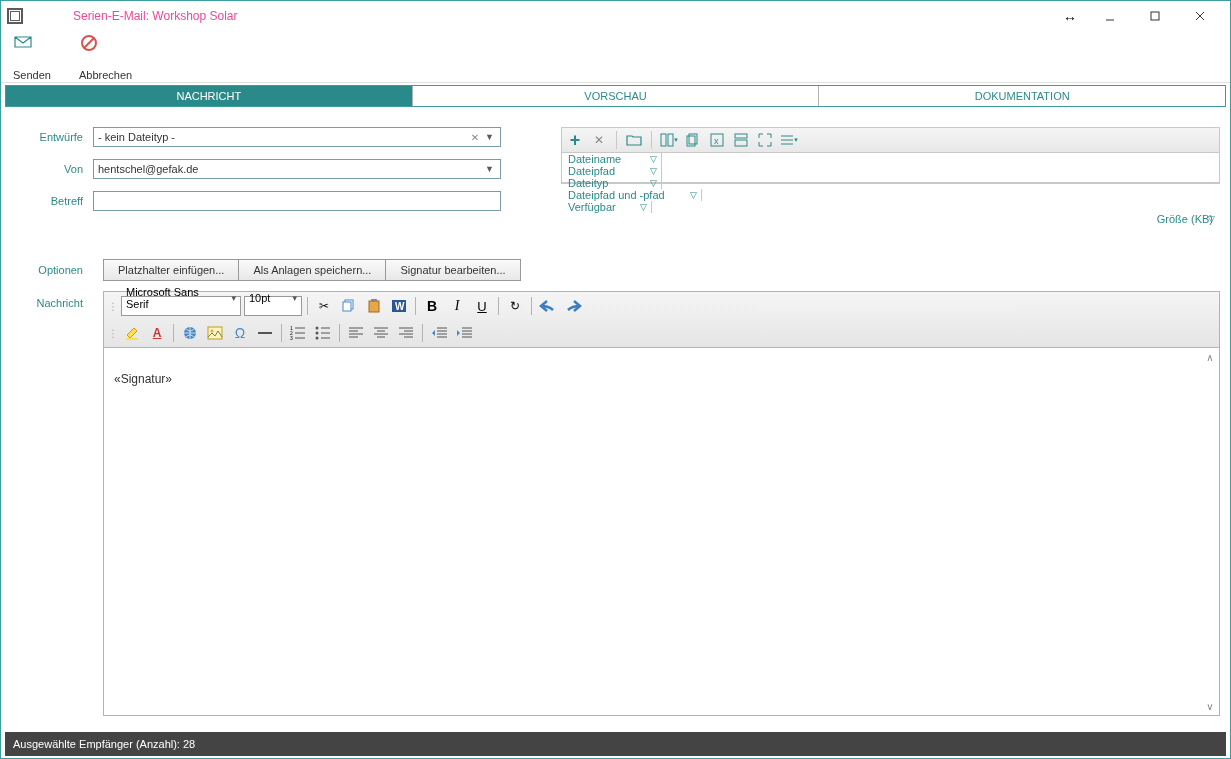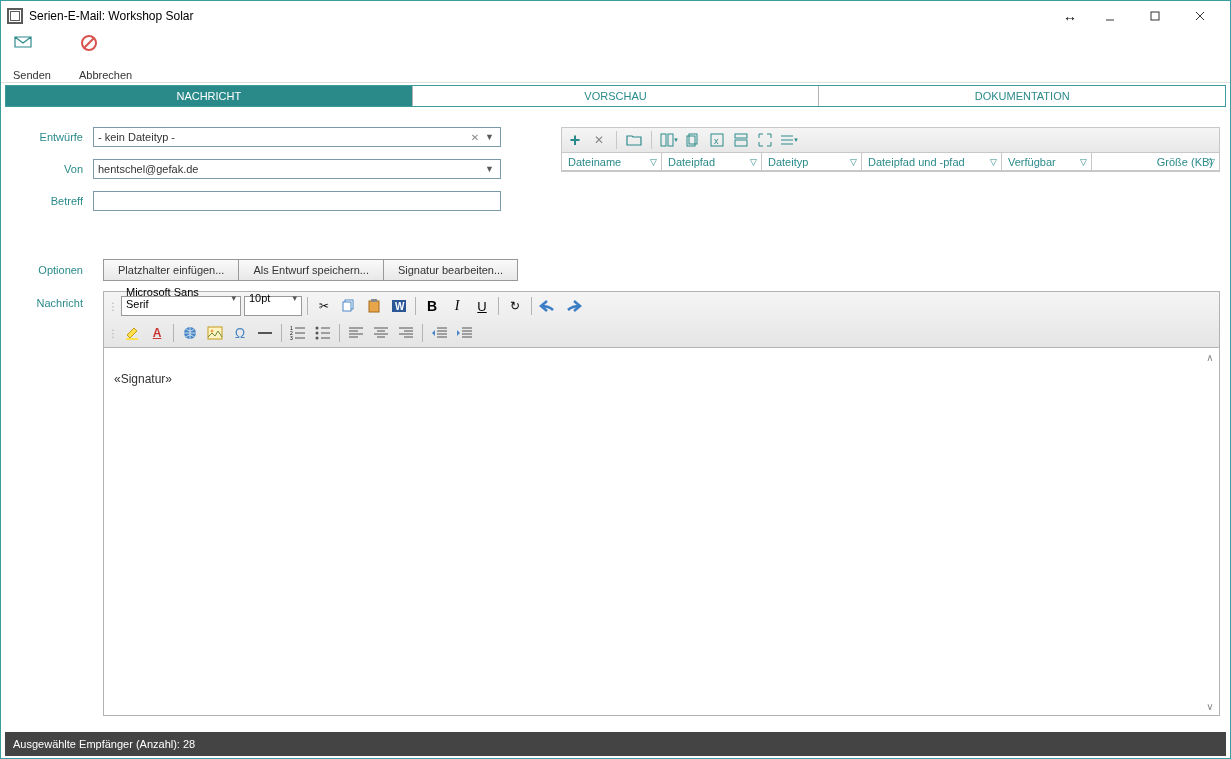--- a/index.html
+++ b/index.html
@@ -1,21 +1,21 @@
 <!DOCTYPE html>
 <html><head>
 <meta charset="utf-8">
 <style>
 * { box-sizing: border-box; margin: 0; padding: 0; font-family: 'Segoe UI', Tahoma, sans-serif; }
 body { background: #fff; font-size: 12px; overflow: hidden; }
 .window { width: 1231px; height: 759px; border: 1px solid #3a9e9e; display: flex; flex-direction: column; background: #fff; }
 .titlebar { height: 30px; display: flex; align-items: center; padding: 0 8px 0 6px; background: #fff; }
 .titlebar-icon { width: 16px; height: 16px; border: 2px solid #5a5a5a; margin-right: 6px; display: flex; align-items: center; justify-content: center; }
 .titlebar-icon::after { content: ''; width: 8px; height: 8px; border: 1px solid #5a5a5a; }
-.titlebar-text { font-size: 12px; color: #000000; flex: 1; }
+.titlebar-text { font-size: 12px; color: #ec4899; flex: 1; margin-left: 44px; }
 .titlebar-controls { display: flex; gap: 0; }
 .titlebar-btn { width: 45px; height: 28px; display: flex; align-items: center; justify-content: center; cursor: pointer; }
 .titlebar-btn svg { width: 12px; height: 12px; }
 .resize-icon { margin-right: 10px; font-size: 14px; }
 .toolbar { height: 52px; display: flex; align-items: center; padding: 2px 8px; gap: 20px; border-bottom: 1px solid #e0e0e0; }
 .tool-btn { display: flex; flex-direction: column; align-items: flex-start; gap: 16px; cursor: pointer; padding: 2px 4px; }
 .tool-btn .icon { width: 20px; height: 20px; display: flex; align-items: center; justify-content: center; }
 .tool-btn .label { font-size: 11px; color: #333; }
 .tab-strip { height: 22px; display: flex; border: 1px solid #3a9e9e; margin: 2px 4px 0 4px; }
 .tab { flex: 1; display: flex; align-items: center; justify-content: center; font-size: 11px; cursor: pointer; border-right: 1px solid #b3b3b3; }
@@ -31,21 +31,21 @@
 .combo-text { flex: 1; font-size: 11px; color: #333; }
 .combo-x { color: #888; margin-right: 2px; cursor: pointer; padding: 0 2px; font-size: 10px; }
 .combo-arrow { color: #5a5a5a; cursor: pointer; padding: 0 2px; font-size: 9px; }
 .text-input { flex: 1; height: 20px; border: 1px solid #7a9aaa; background: #fff; padding: 0 4px; font-size: 11px; outline: none; }
 .right-panel { flex: 1; }
 .section-label { font-size: 11px; color: #2a8a8a; margin-bottom: 6px; }
 .attach-toolbar { height: 26px; background: linear-gradient(#f5f5f5, #e8e8e8); border: 1px solid #c8c8c8; display: flex; align-items: center; padding: 0 4px; gap: 6px; }
 .attach-icon { width: 18px; height: 18px; display: flex; align-items: center; justify-content: center; cursor: pointer; color: #2a8a8a; }
 .attach-sep { width: 1px; height: 18px; background: #c8c8c8; margin: 0 2px; }
 .attach-table { border: 1px solid #c8c8c8; border-top: none; }
-.attach-header { display: flex; height: 18px; background: #fff; border-bottom: 1px solid #c8c8c8; }
+.attach-header { display: flex; height: 30px; background: #fff; border-bottom: 1px solid #c8c8c8; flex-direction: column; }
 .attach-col { border-right: 1px solid #c8c8c8; display: flex; align-items: center; padding: 0 6px; font-size: 11px; color: #2a8a8a; position: relative; }
 .attach-col:last-child { border-right: none; }
 .filter-icon { position: absolute; right: 4px; font-size: 9px; color: #2a8a8a; }
 .options-section { margin-top: 36px; display: flex; align-items: center; }
 .option-btns { display: flex; margin-left: 10px; }
 .option-btn { height: 22px; padding: 0 14px; border: 1px solid #999; background: linear-gradient(#fafafa, #e8e8e8); font-size: 11px; color: #333; cursor: pointer; margin-right: -1px; display: flex; align-items: center; }
 .message-section { margin-top: 10px; display: flex; flex: 1; }
 .editor-toolbar { background: linear-gradient(#f5f5f5, #e5e5e5); border: 1px solid #b3b3b3; border-bottom: none; padding: 2px 4px; display: flex; align-items: center; gap: 3px; flex-wrap: wrap; }
 .editor-toolbar .row { display: flex; align-items: center; gap: 3px; width: 100%; padding: 2px 0; }
 .font-select { height: 20px; border: 1px solid #999; background: #fff; padding: 0 18px 17px 4px; font-size: 11px; position: relative; display: flex; align-items: center; }
@@ -215,21 +215,21 @@
               </div>
           </div>
         </div>
       </div>
     </div>
 
     <div class="options-section">
       <div class="form-label" style="width:82px;">Optionen</div>
       <div class="option-btns">
         <div class="option-btn">Platzhalter einfügen...</div>
-        <div class="option-btn">Als Entwurf speichern...</div>
+        <div class="option-btn">Als Anlagen speichern...</div>
         <div class="option-btn">Signatur bearbeiten...</div>
       </div>
     </div>
 
     <div class="message-section">
       <div class="form-label" style="width:82px;padding-top:6px;">Nachricht</div>
       <div class="editor-wrap">
         <div class="editor-toolbar">
           <div class="row">
             <span class="grip">⋮</span>

